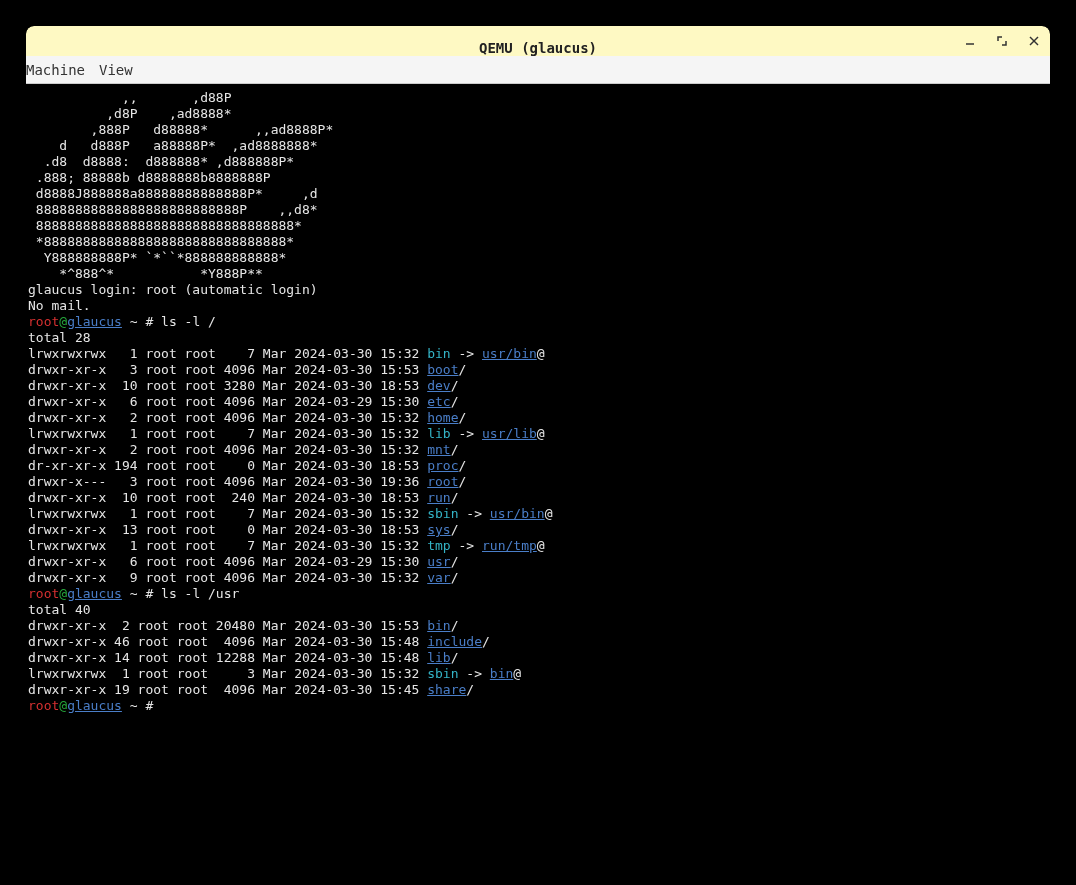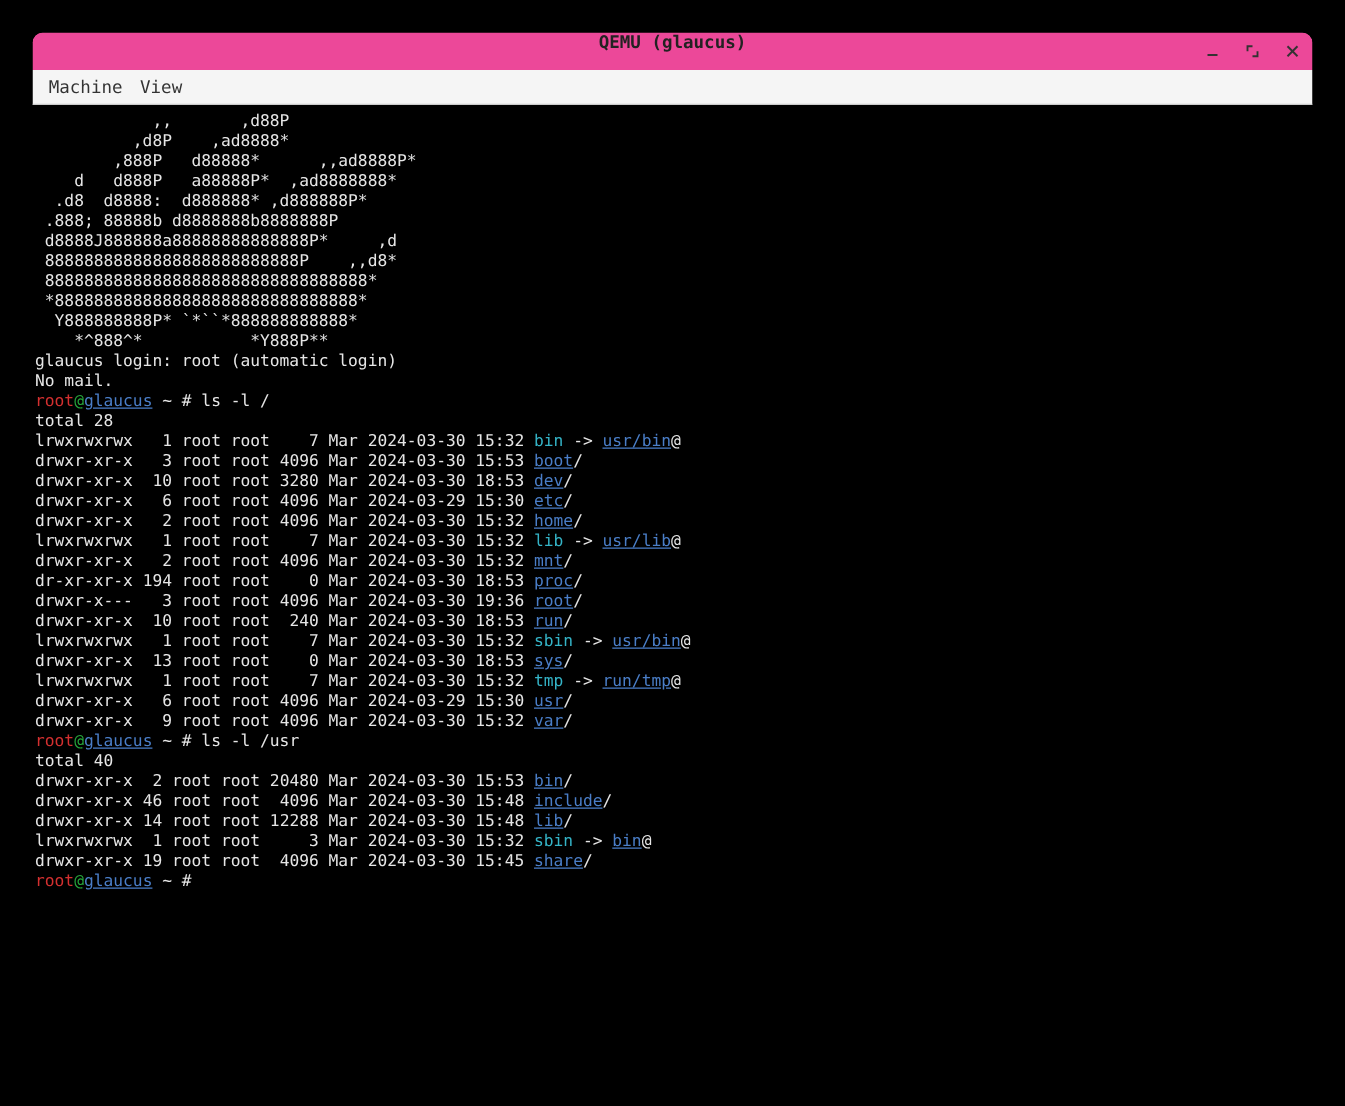--- a/index.html
+++ b/index.html
@@ -13,24 +13,24 @@
   .window {
     position: absolute;
     left: 26px;
     top: 26px;
     width: 1024px;
     background: #000;
     border-radius: 8px 8px 0 0;
     overflow: hidden;
   }
   .titlebar {
-    background: #ec4899;
+    background: #fef9c3;
     height: 30px;
     display: flex;
-    align-items: flex-start;
+    align-items: flex-end;
     justify-content: center;
     position: relative;
     border-radius: 8px 8px 0 0;
   }
   .titlebar-title {
     font-family: monospace;
     font-size: 14px;
     font-weight: bold;
     color: #222;
   }
@@ -50,21 +50,21 @@
     align-items: center;
     justify-content: center;
     cursor: pointer;
     color: #333;
   }
   .menubar {
     background: #f5f5f5;
     height: 28px;
     display: flex;
     align-items: center;
-    padding: 0 13px;
+    padding: 0 0;
     gap: 14px;
     font-family: monospace;
     font-size: 14px;
     color: #333;
     border-bottom: 1px solid #ccc;
   }
   .menu-item { cursor: pointer; }
   .terminal {
     background: #000;
     padding: 6px 2px;

